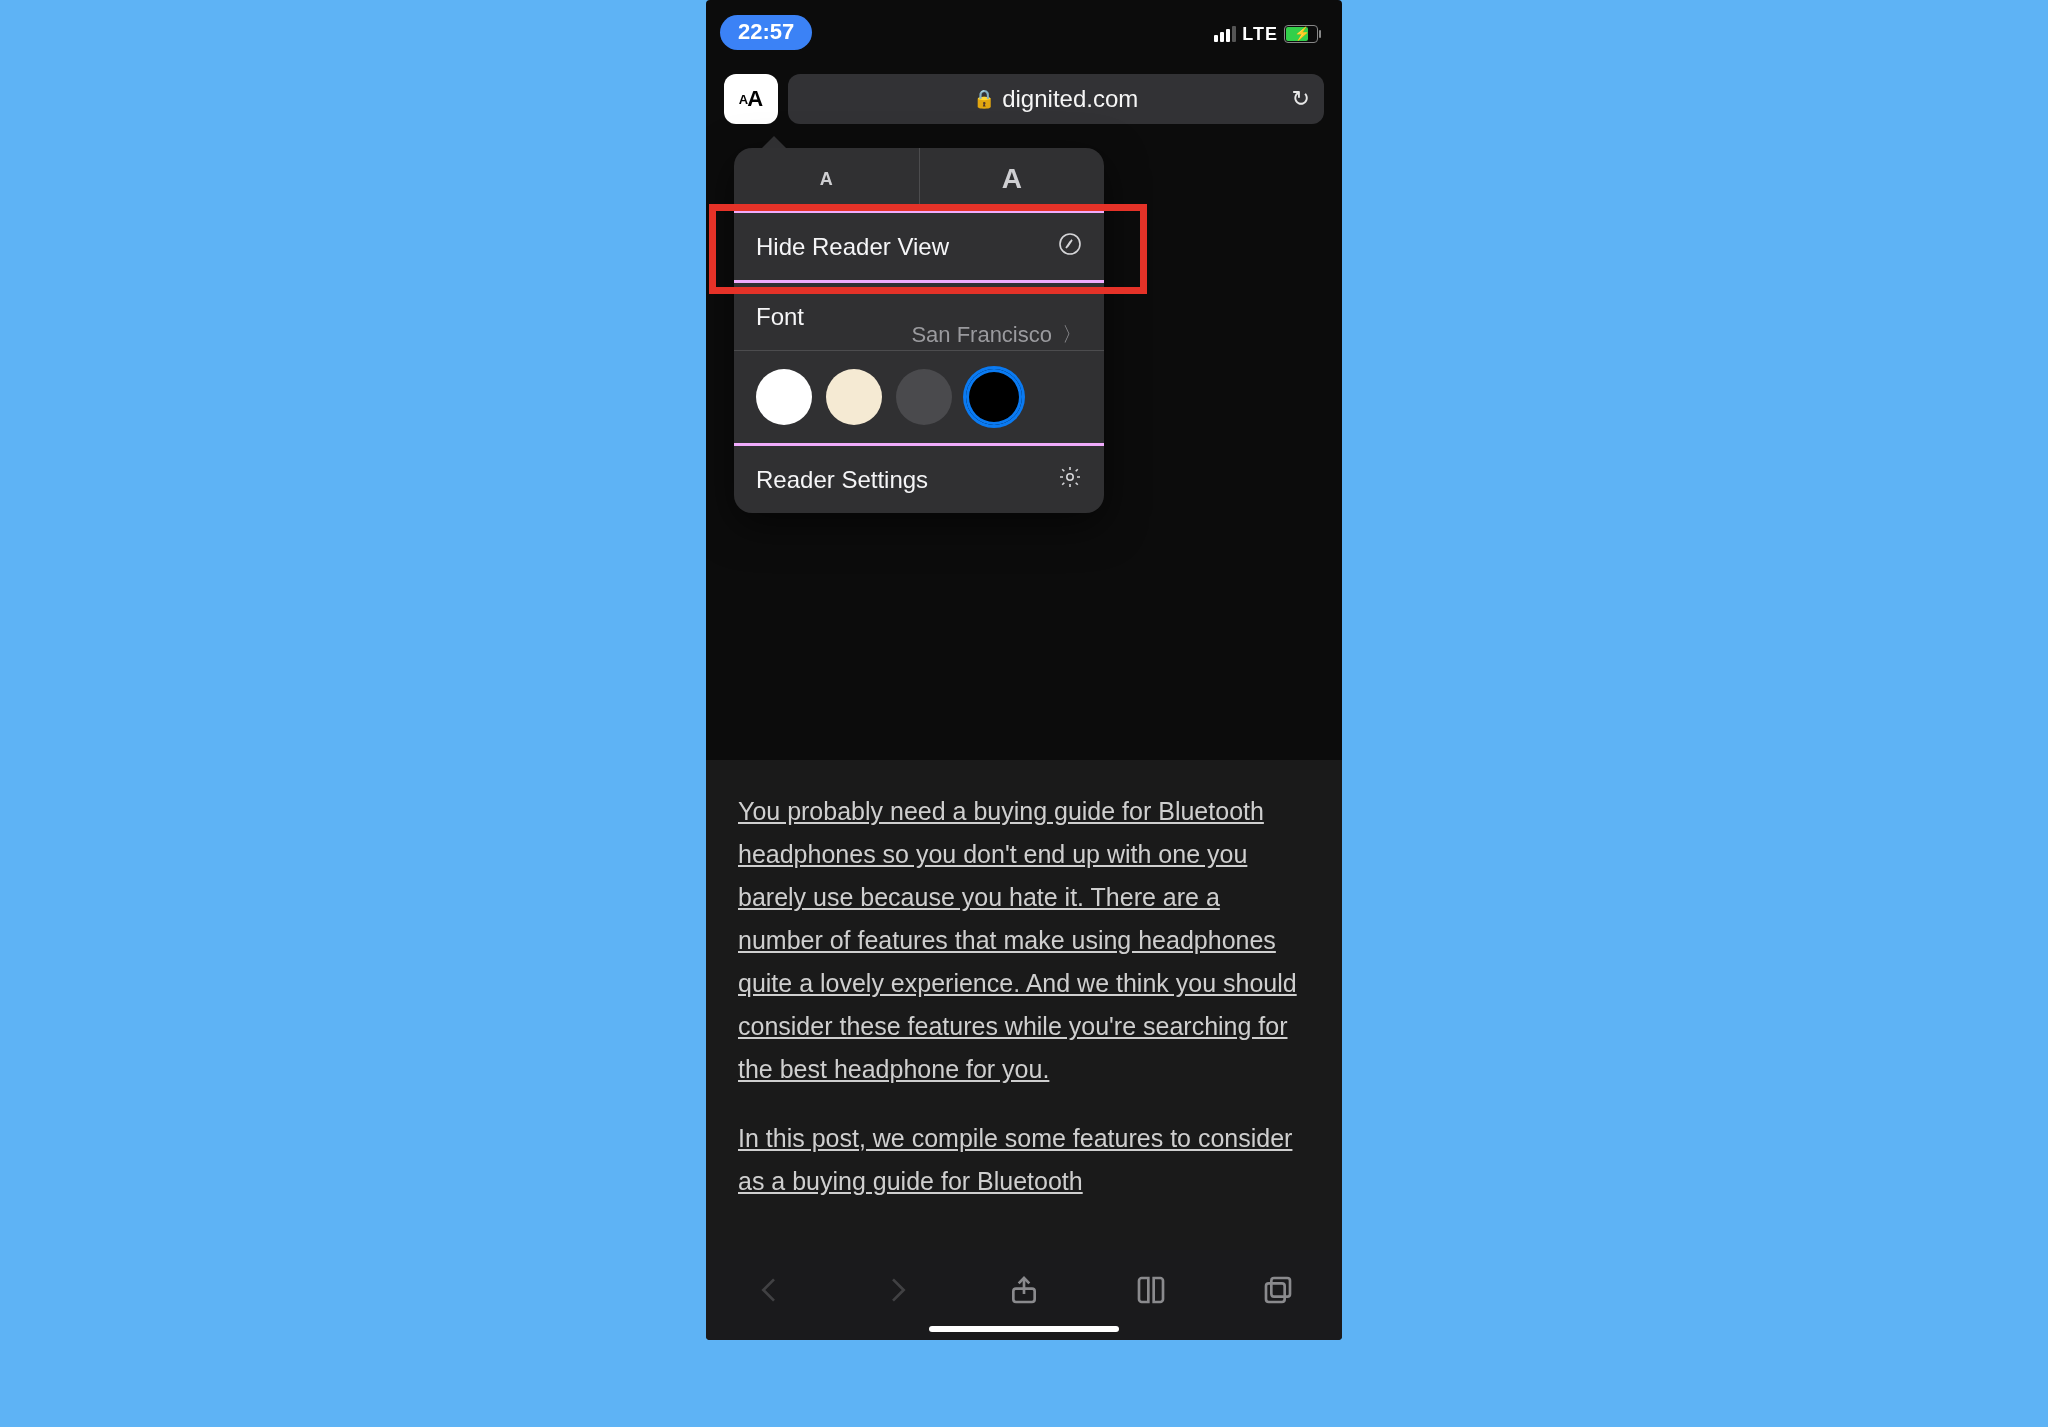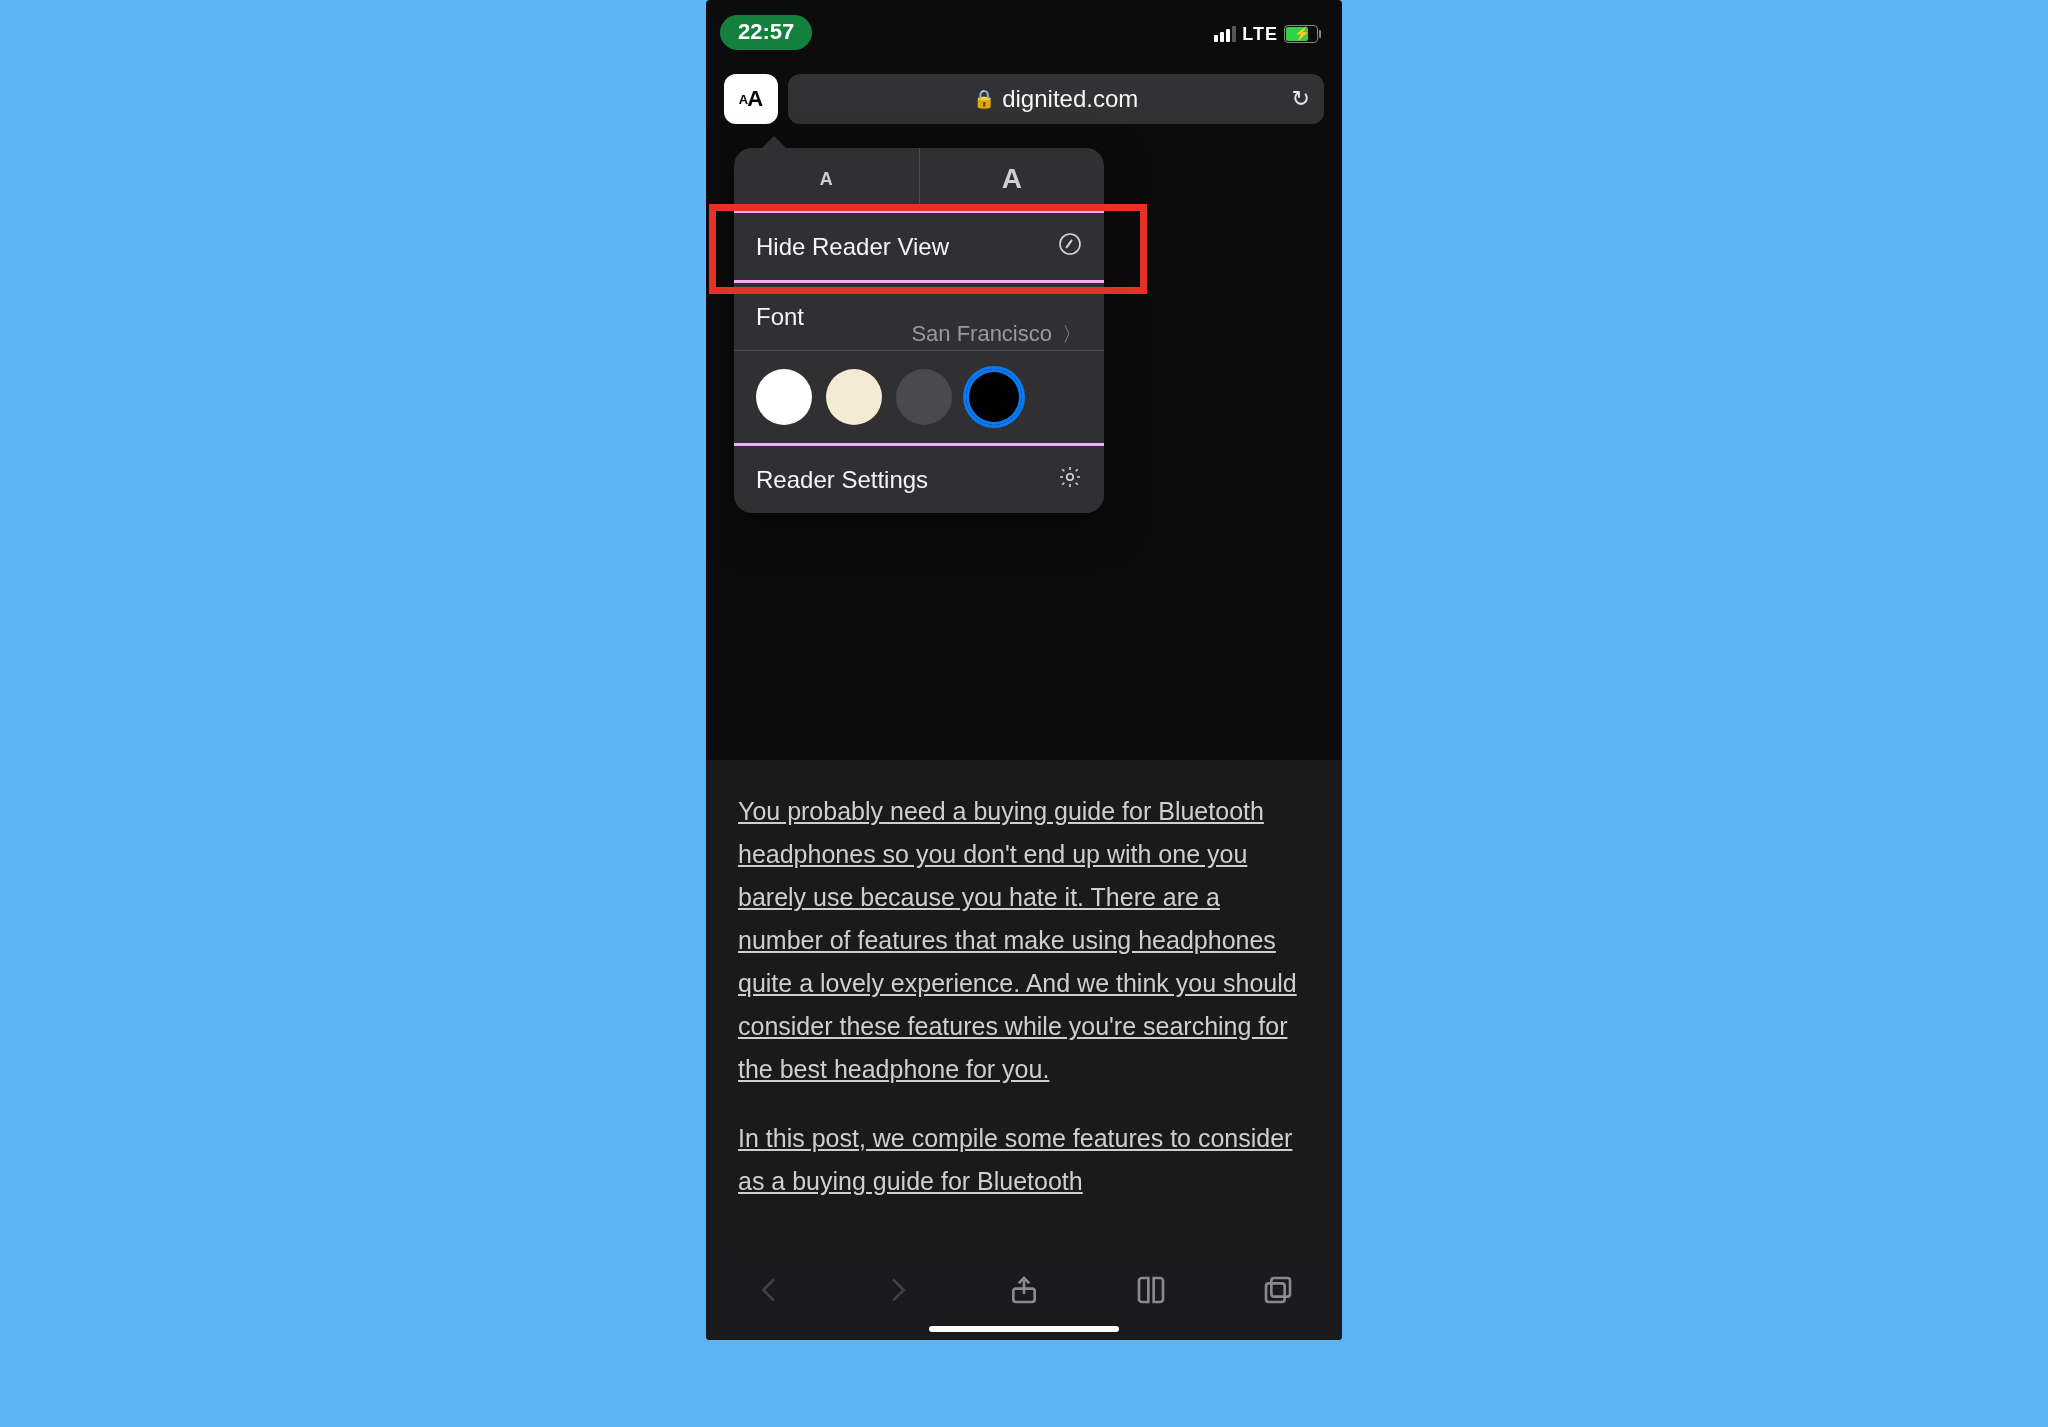--- a/index.html
+++ b/index.html
@@ -25,21 +25,21 @@
   .statusbar {
     position: absolute;
     top: 0; left:0; right:0;
     height: 64px;
     display:flex;
     align-items:center;
     justify-content:space-between;
     padding: 0 24px 0 14px;
   }
   .time-pill {
-    background:#15803d;
+    background:#3b82f6;
     color:#fff;
     font-weight:600;
     font-size:22px;
     border-radius:28px;
     padding:4px 18px 5px 18px;
     margin-top:0;
   }
   .status-right { display:flex; align-items:center; gap:6px; margin-top:4px;}
   .signal {display:flex; gap:2px; align-items:flex-end;}
   .signal span{display:block; width:4px; background:#fff; border-radius:1px;}
@@ -299,21 +299,21 @@
       <span class="icon">
         <svg viewBox="0 0 24 24" width="24" height="24" fill="none" stroke="#d5d5d8" stroke-width="1.6">
             <circle cx="12" cy="12" r="10"></circle>
             <polygon points="14 8 10 14 8 16 12 10" fill="#d5d5d8"></polygon>
           </svg>
       </span>
     </div>
 
     <div class="row">
       <span>Font</span>
-      <span style="display:flex;margin-top:36px;">
+      <span style="display:flex;align-items:center;margin-top:36px;">
         <span class="value">San Francisco</span>
         <span class="chev">〉</span>
       </span>
     </div>
 
     <div class="theme-row">
       <div class="swatch white"></div>
       <div class="swatch sepia"></div>
       <div class="swatch gray"></div>
       <div class="swatch black"></div>

